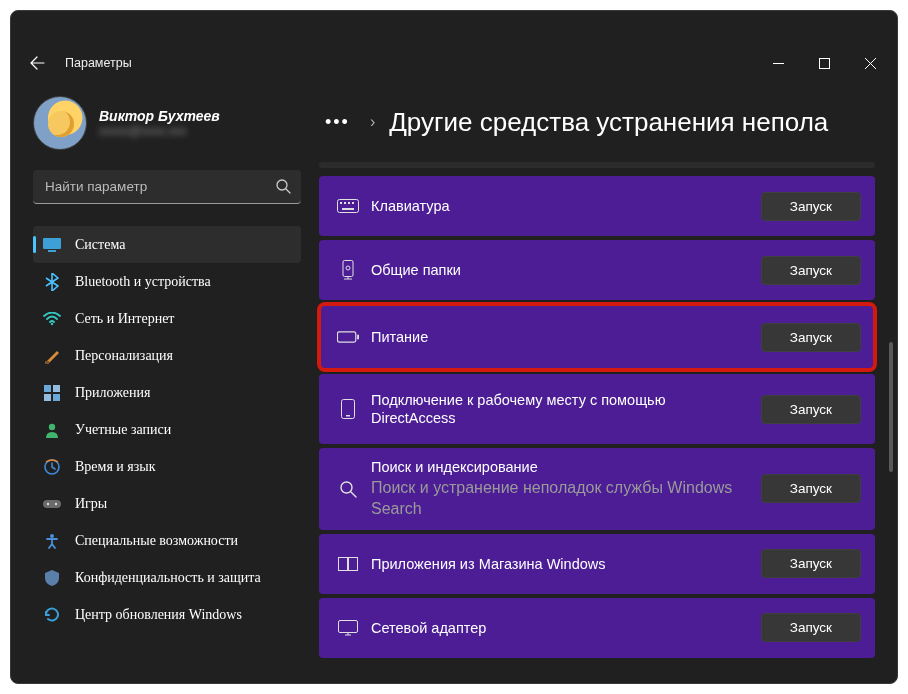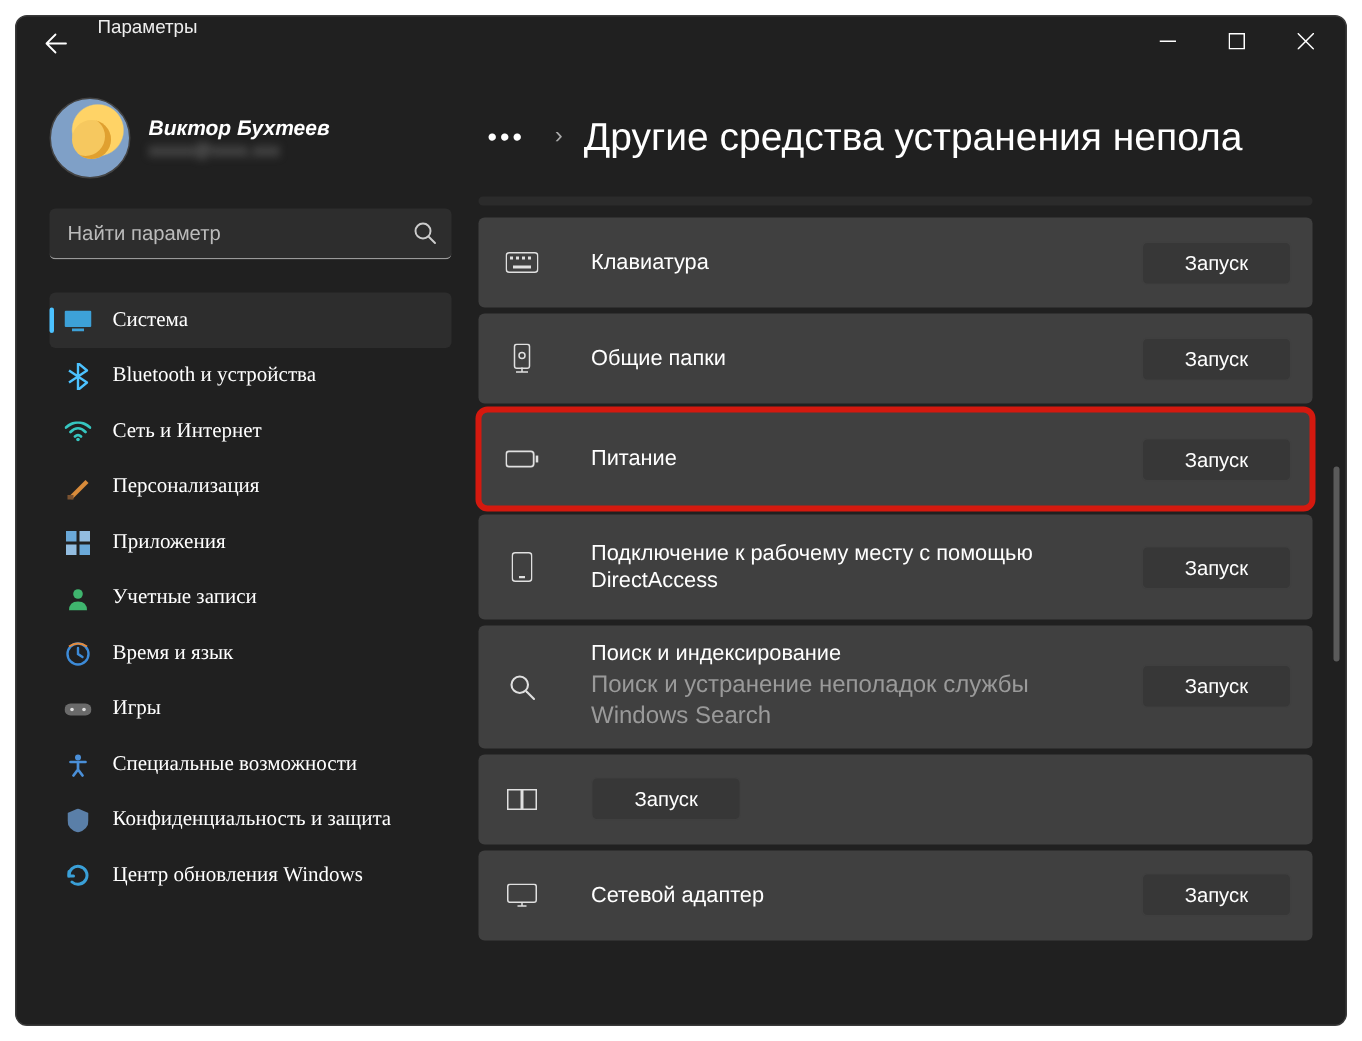--- a/index.html
+++ b/index.html
@@ -15,22 +15,23 @@
     width: 888px; height: 674px;
     background: #202020;
     border: 1px solid #3a3a3a;
     border-radius: 8px;
     color: #fff;
     overflow: hidden;
   }
   .titlebar {
     height: 42px;
     display: flex;
-    align-items: flex-start;
+    align-items: center;
     padding: 0 4px 0 8px;
+    margin-top: 31px;
   }
   .back-btn {
     width: 36px; height: 36px;
     display: flex; align-items: center; justify-content: center;
     border-radius: 4px;
   }
   .title-text { font-size: 12.5px; margin-left: 10px; color: #eee; }
   .win-btns { margin-left: auto; display: flex; }
   .win-btn { width: 46px; height: 32px; display:flex;align-items:center;justify-content:center; }
   .win-btn svg { stroke:#fff; }
@@ -130,26 +131,26 @@
   .bc-more { color:#fff; font-size:18px; letter-spacing:2px; padding:4px 6px; border-radius:4px;}
   .bc-sep { color:#aaa; }
   .bc-title { font-size:26px; font-weight:400; white-space:nowrap; }
 
   .list {
     padding-left:8px; padding-right:22px;
     display:flex; flex-direction:column; gap:4px;
   }
   .stub-row { height:6px; background:#2b2b2b; border-radius:3px; margin-bottom:4px;}
   .row {
-    background:#404040;
+    background:#4c1d95;
     border-radius:4px;
     min-height:60px;
     display:flex; align-items:center;
     padding: 10px 14px 10px 18px;
-    gap:35px;
+    gap:12px;
   }
   .row.tall{ min-height:70px;}
   .row-ico { width:22px; display:flex; justify-content:center; color:#e6e6e6; flex-shrink:0;}
   .row-texts{ flex:1; min-width:0; }
   .row-title{ font-size:14.5px; color:#fff; line-height:1.25;}
   .row-sub{ font-size:16px; color:#9a9a9a; line-height:1.3; margin-top:2px;}
   .run-btn {
     background:#373737;
     border:1px solid #3f3f3f;
     border-radius:4px;
@@ -415,20 +416,23 @@
           <button class="run-btn">Запуск</button>
         </div>
 
         <div class="row">
           <span class="row-ico">
             <svg width="20" height="14" viewBox="0 0 20 14" fill="none">
                 <rect x="0.5" y="0.5" width="9" height="13" stroke="#e0e0e0"></rect>
                 <rect x="10.5" y="0.5" width="9" height="13" stroke="#e0e0e0"></rect>
               </svg>
           </span>
+          <div class="row-texts">
+            <div class="row-title">Приложения из Магазина Windows</div>
+          </div>
           <button class="run-btn">Запуск</button>
         </div>
 
         <div class="row">
           <span class="row-ico">
             <svg width="20" height="16" viewBox="0 0 20 16" fill="none">
                 <rect x="0.5" y="0.5" width="19" height="12" rx="1.5" stroke="#e0e0e0"></rect>
                 <path d="M7 15 H13 M10 13 V15" stroke="#e0e0e0"></path>
               </svg>
           </span>

